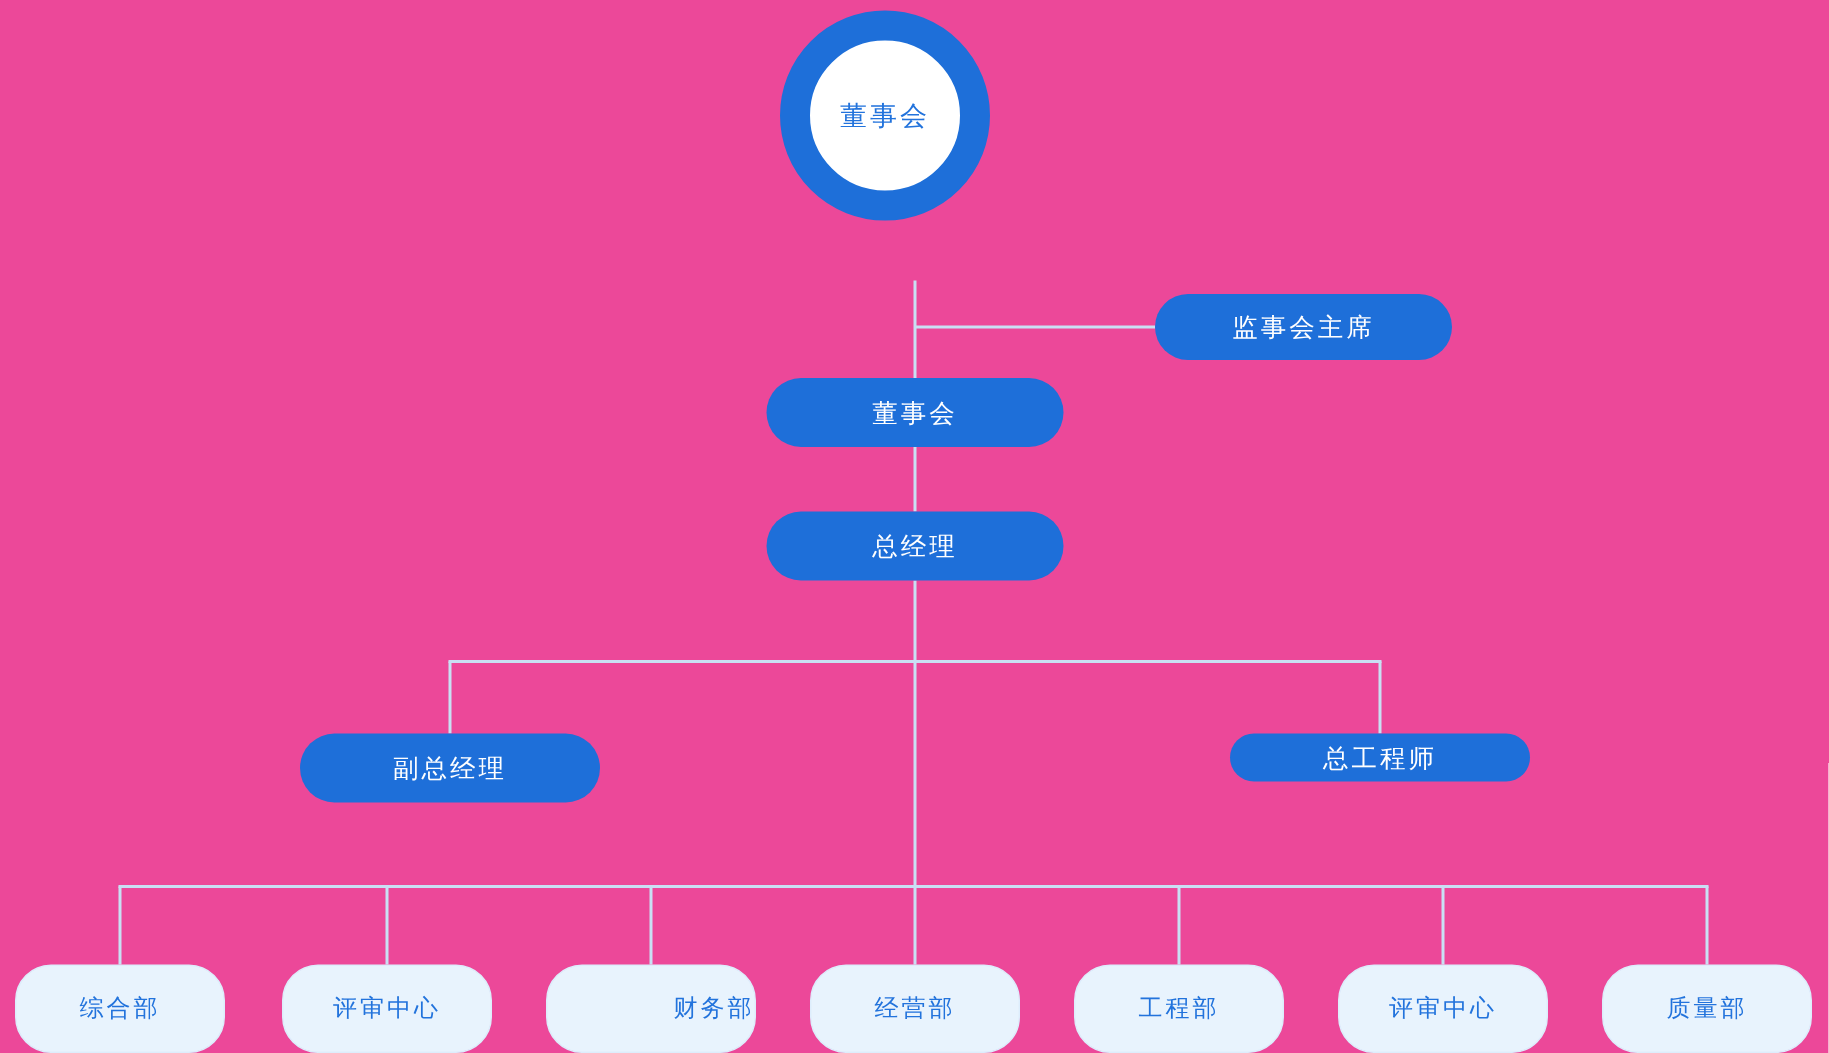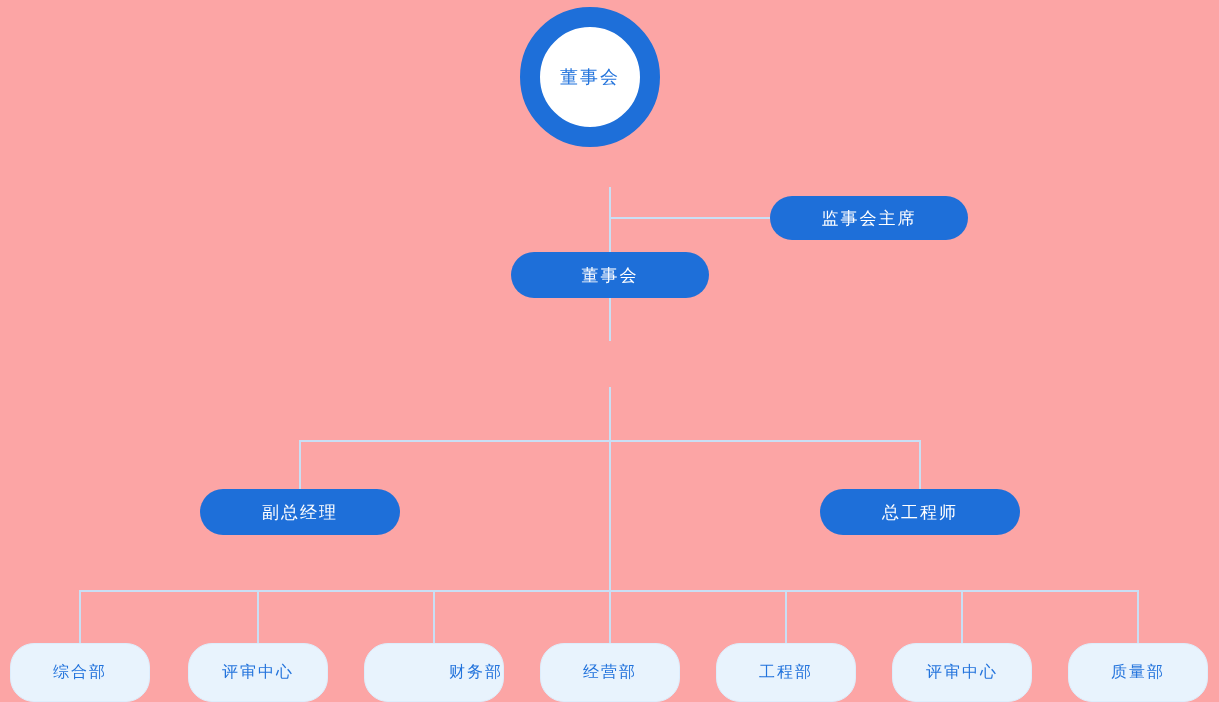--- a/index.html
+++ b/index.html
@@ -1,20 +1,20 @@
 <!DOCTYPE html>
 <html><head>
 <meta charset="utf-8">
 <style>
   html, body { margin: 0; padding: 0; background: #ffffff; }
   .canvas {
     position: relative;
     width: 1219px;
     height: 702px;
-    background: #fca5a5;
+    background: #ec4899;
     overflow: hidden;
     font-family: "Liberation Sans", "DejaVu Sans", sans-serif;
   }
   .line { position: absolute; background: #c9dff4; }
   .node {
     position: absolute;
     display: flex;
     align-items: center;
     justify-content: center;
     letter-spacing: 2px;
@@ -42,21 +42,21 @@
     border-radius: 50%;
     background: #ffffff;
     color: #2273dc;
     font-size: 18px;
   }
   
   .n-side  { left: 770px; top: 196px; width: 198px; height: 44px; }
   .n-board { left: 511px; top: 252px; width: 198px; height: 46px; }
   .n-gm    { left: 511px; top: 341px; width: 198px; height: 46px; }
   .n-dgm   { left: 200px; top: 489px; width: 200px; height: 46px; }
-  .n-ce    { left: 820px; top: 489px; width: 200px; height: 46px; }
+  .n-ce    { left: 820px; top: 489px; width: 200px; height: 32px; }
   .n-dept  { top: 643px; width: 140px; height: 59px; }
   .d0 { left: 10px; }   .d1 { left: 188px; }  .d2 { left: 364px; justify-content: flex-end; }
   .d3 { left: 540px; }  .d4 { left: 716px; }  .d5 { left: 892px; }
   .d6 { left: 1068px; }
   
   .l-root-down   { left: 609px; top: 187px; width: 2px;   height: 65px; }
   .l-side-branch { left: 610px; top: 217px; width: 160px; height: 2px; }
   .l-board-gm    { left: 609px; top: 298px; width: 2px;   height: 43px; }
   .l-gm-down     { left: 609px; top: 387px; width: 2px;   height: 204px; }
   .l-split1-h    { left: 299px; top: 440px; width: 622px; height: 2px; }
@@ -94,20 +94,23 @@
   </div>
 
   <div class="node pill-blue n-side">
     <span>监事会主席</span>
   </div>
 
   <div class="node pill-blue n-board">
     <span>董事会</span>
   </div>
 
+  <div class="node pill-blue n-gm">
+    <span>总经理</span>
+  </div>
 
   <div class="node pill-blue n-dgm">
     <span>副总经理</span>
   </div>
 
   <div class="node pill-blue n-ce">
     <span>总工程师</span>
   </div>
 
   <div class="node pill-light n-dept d0">

